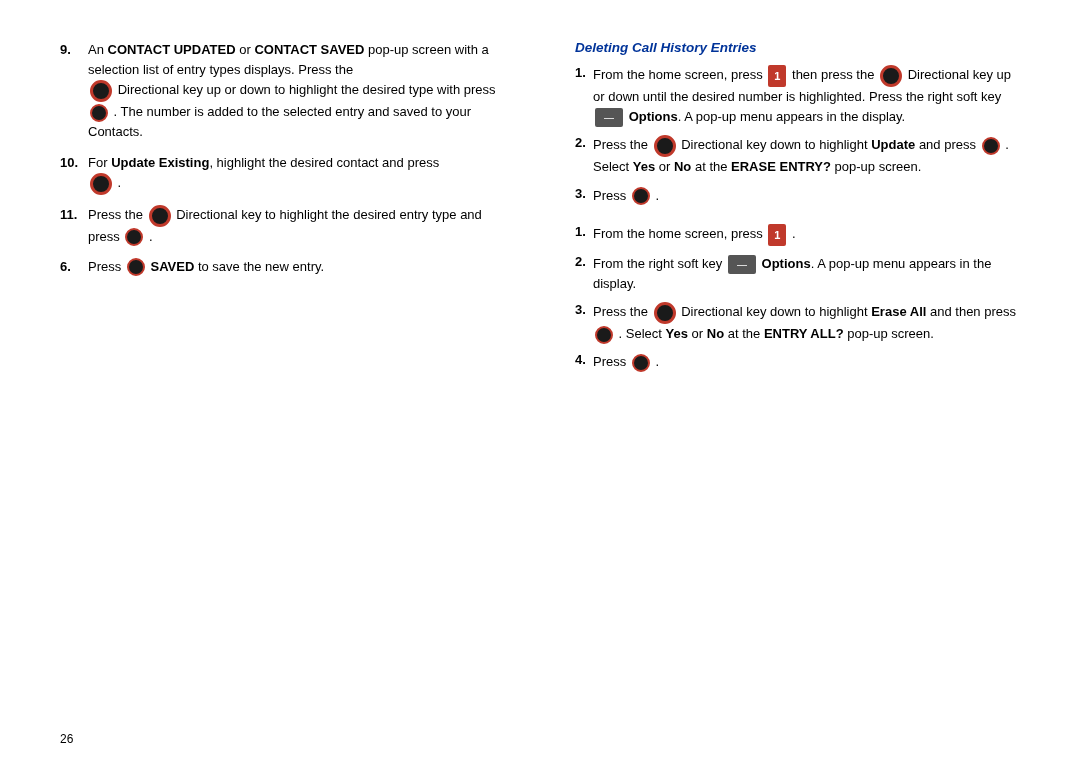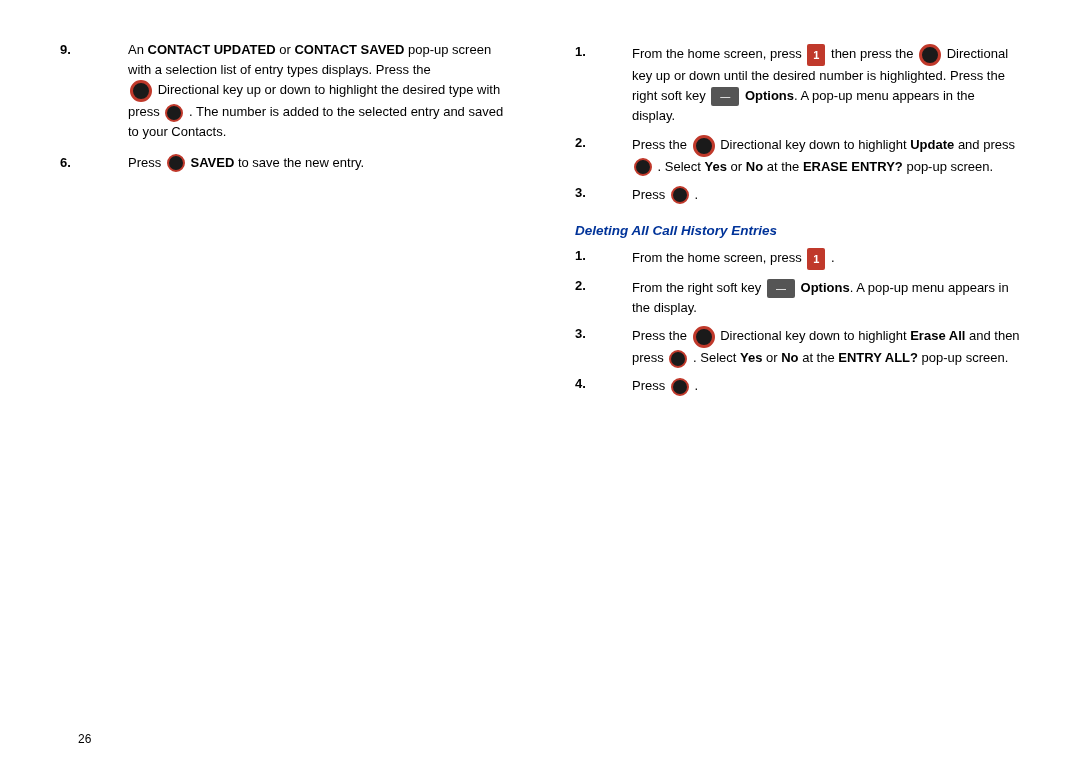--- a/index.html
+++ b/index.html
@@ -40,21 +40,20 @@
       line-height: 1.5;
     }
     .step-num {
       font-weight: bold;
       min-width: 28px;
       flex-shrink: 0;
     }
     .step-content {
       flex: 1;
       line-height: 1.55;
-      margin-left: 40px;
     }
     .inline-icon {
       display: inline-block;
       width: 22px;
       height: 22px;
       border-radius: 50%;
       background: #1a1a1a;
       border: 3px solid #c0392b;
       vertical-align: middle;
       margin: 0 2px;
@@ -86,21 +85,21 @@
       padding: 2px 6px;
       vertical-align: middle;
       margin: 0 2px;
       border-radius: 2px;
       min-width: 28px;
       text-align: center;
     }
     .page-number {
       position: absolute;
       bottom: 25px;
-      left: 78px;
+      left: 60px;
       font-size: 12px;
       color: #000;
     }
     .num-icon {
       display: inline-block;
       width: 18px;
       height: 22px;
       background: #c0392b;
       color: #fff;
       font-size: 11px;
@@ -119,55 +118,69 @@
       margin-bottom: 8px;
     }
     .sub-step-num {
       min-width: 18px;
       font-weight: bold;
       flex-shrink: 0;
     }
     .sub-step-content {
       flex: 1;
       line-height: 1.55;
-      margin-left: 39px;
     }
   </style>
 </head>
 <body>
 
 <div class="page">
   <div class="content-area">
 
     <div class="left-col">
 
       <div class="step-item">
         <div class="step-num">9.</div>
         <div class="step-content">
           <span>An </span><strong>CONTACT UPDATED</strong><span> or </span><strong>CONTACT SAVED</strong><span> pop-up screen with a selection list of entry types displays. Press the</span>
           <br>
           <span class="inline-icon"></span>
           <span> Directional key up or down to highlight the desired type with press </span><span class="inline-icon-small"></span><span> . The number is added to the selected entry and saved to your Contacts.</span>
         </div>
       </div>
 
-
+      <div class="step-item">
+        <div class="step-num">10.</div>
+        <div class="step-content">
+          <span>For </span><strong>Update Existing</strong><span>, highlight the desired contact and press</span>
+          <br>
+          <span class="inline-icon"></span><span> .</span>
+        </div>
+      </div>
+
+      <div class="step-item">
+        <div class="step-num">11.</div>
+        <div class="step-content">
+          <span>Press the </span><span class="inline-icon"></span><span> Directional key to highlight the desired entry type and press </span><span class="inline-icon-small"></span><span> .</span>
+        </div>
+      </div>
 
       <div class="step-item">
         <div class="step-num">6.</div>
         <div class="step-content">
           <span>Press </span><span class="inline-icon-small"></span><span> <strong>SAVED</strong> to save the new entry.</span>
         </div>
       </div>
 
     </div>
 
     <div class="right-col">
 
       <div class="section">
+        <div class="section-title">Deleting Call History Entries</div>
         <div class="sub-steps">
 
           <div class="sub-step">
             <div class="sub-step-num">1.</div>
             <div class="sub-step-content">
               <span>From the home screen, press </span><span class="num-icon">1</span><span> then press the </span><span class="inline-icon"></span>
               <span> Directional key up or down until the desired number is highlighted. Press the right soft key </span><span class="right-soft-key">—</span><span> <strong>Options</strong>. A pop-up menu appears in the display.</span>
             </div>
           </div>
 
@@ -182,21 +195,20 @@
             <div class="sub-step-num">3.</div>
             <div class="sub-step-content">
               <span>Press </span><span class="inline-icon-small"></span><span> .</span>
             </div>
           </div>
 
         </div>
       </div>
 
       <div class="section" style="margin-top: 18px;">
-        <div class="section-title">Deleting All Call History Entries</div>
         <div class="sub-steps">
 
           <div class="sub-step">
             <div class="sub-step-num">1.</div>
             <div class="sub-step-content">
               <span>From the home screen, press </span><span class="num-icon">1</span><span> .</span>
             </div>
           </div>
 
           <div class="sub-step">

